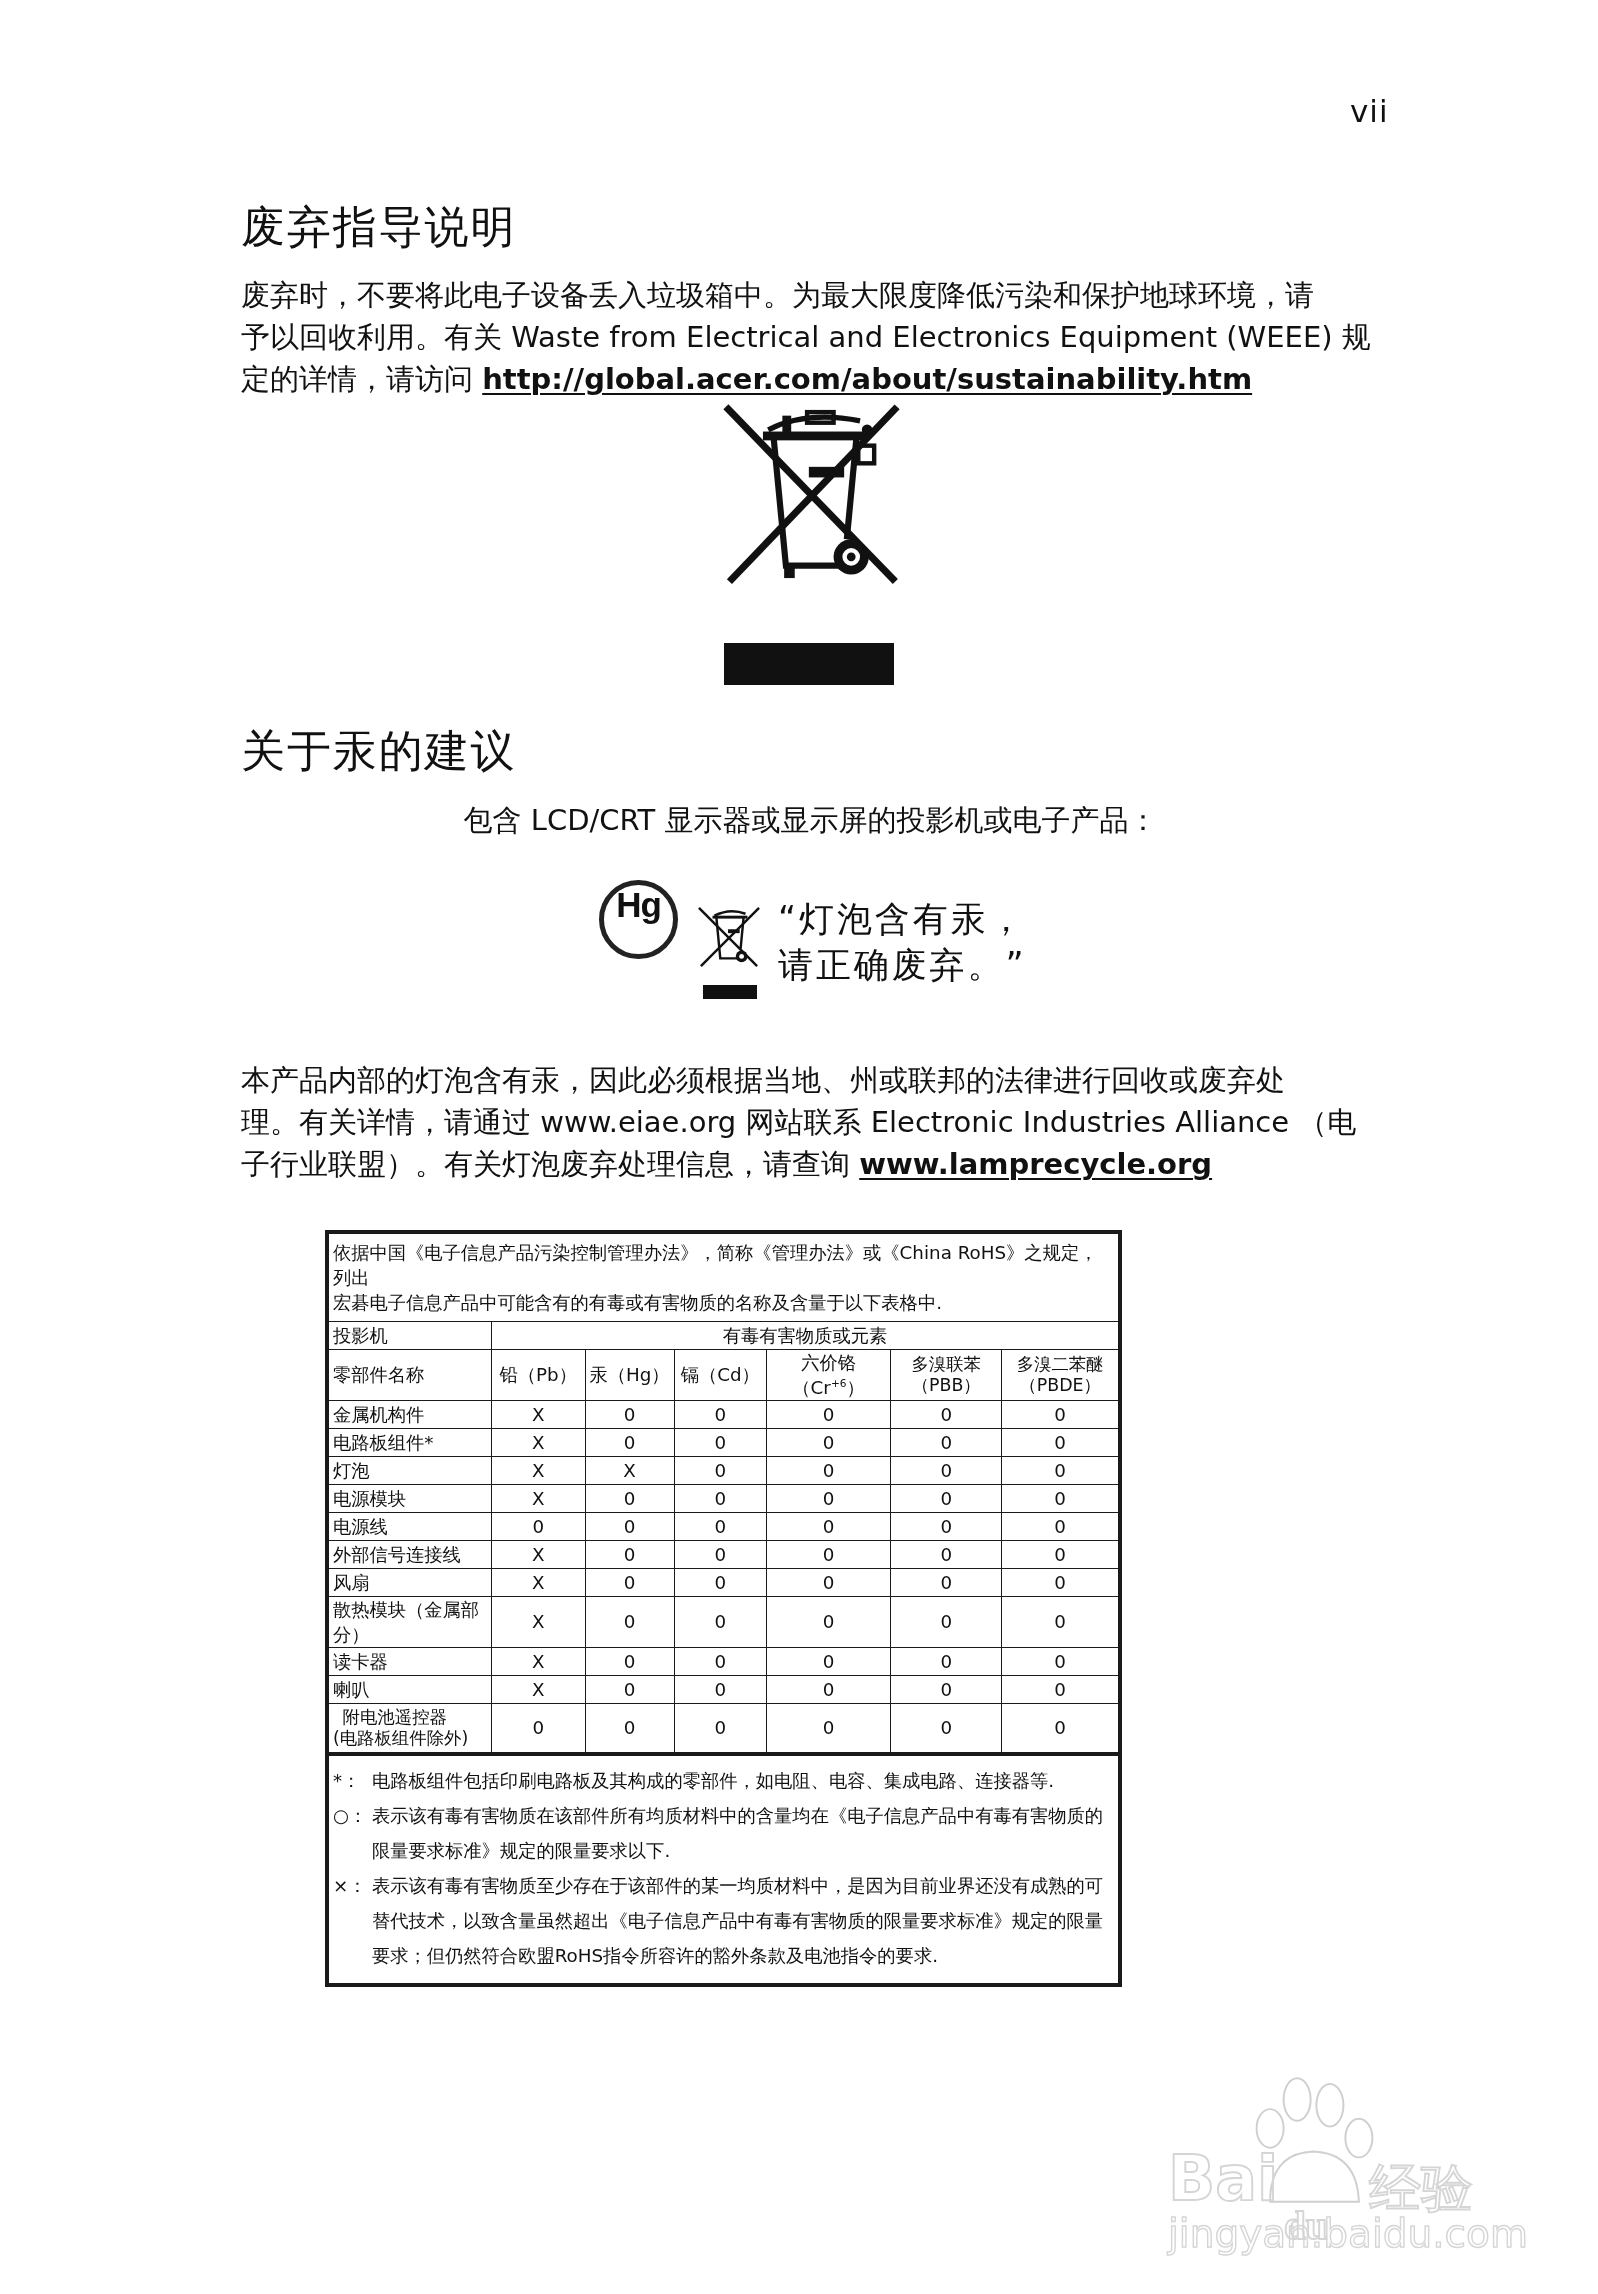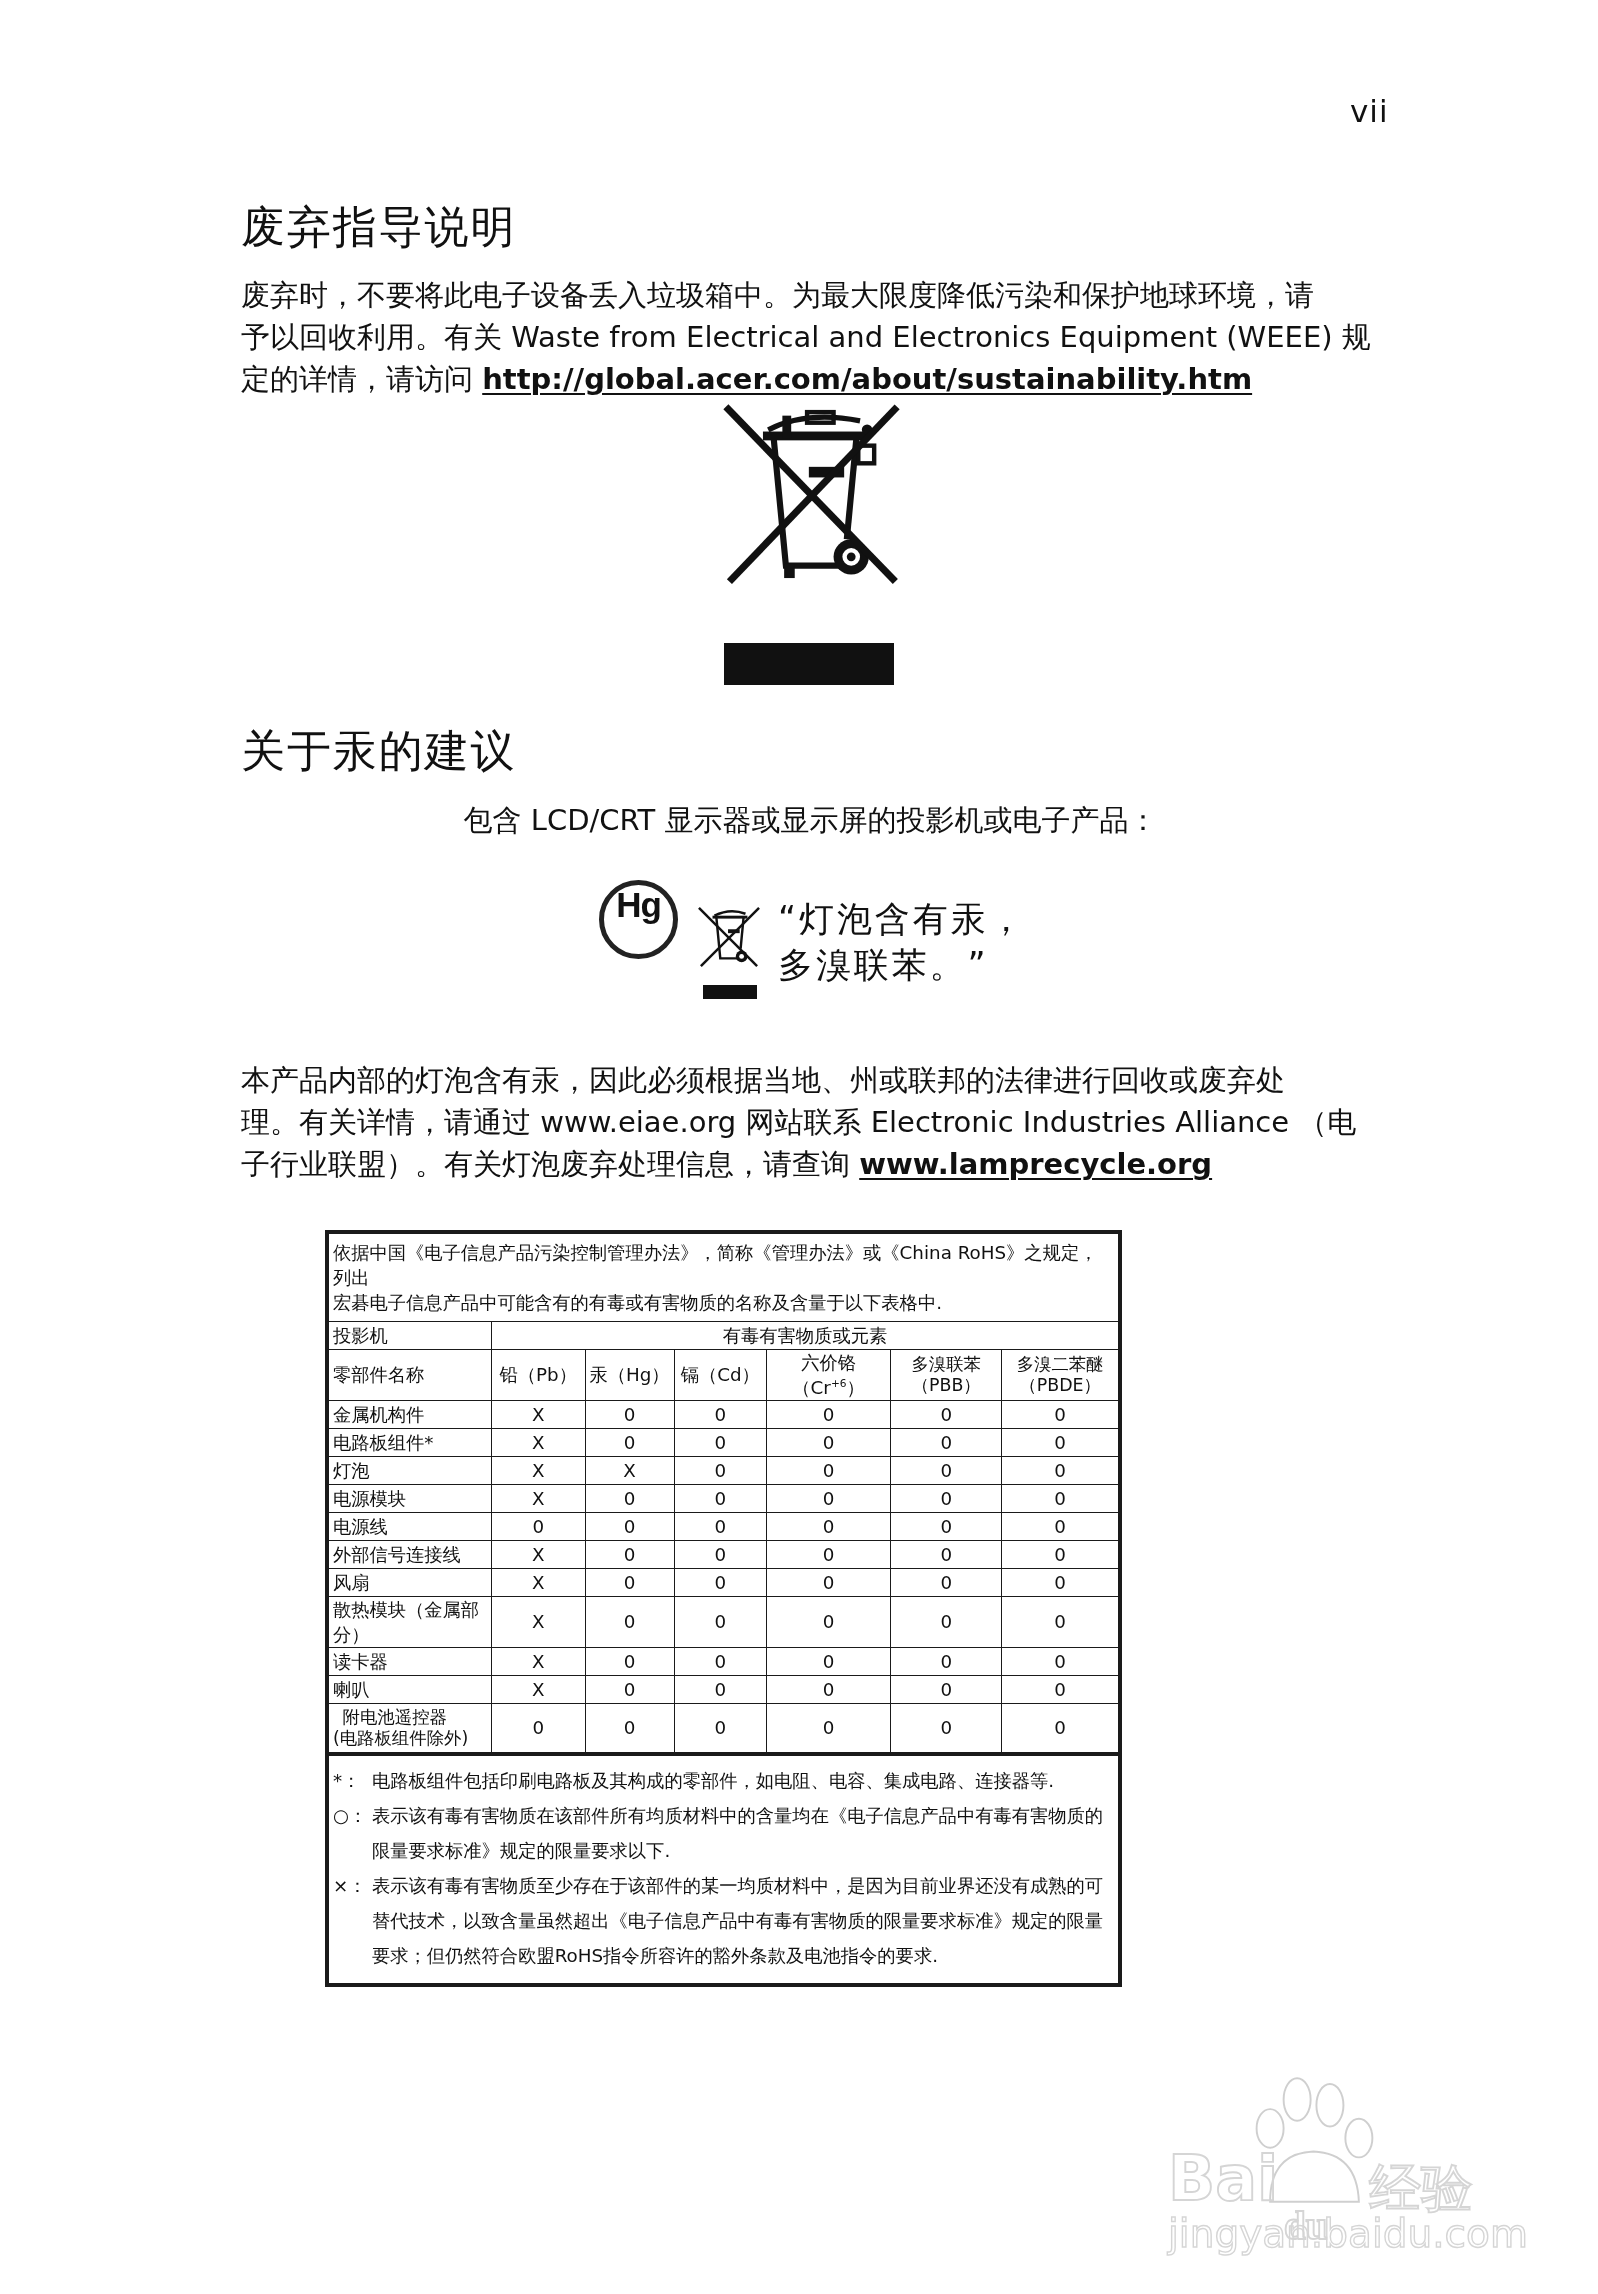--- a/index.html
+++ b/index.html
@@ -85,21 +85,21 @@
   <rect x="32" y="24" width="12" height="4" fill="#111"></rect>
   <circle cx="46" cy="52" r="6" fill="#111"></circle>
   <circle cx="46" cy="52" r="2.5" fill="#fff"></circle>
   <line x1="2" y1="2" x2="62" y2="62" stroke="#111" stroke-width="2.5"></line>
   <line x1="64" y1="2" x2="4" y2="62" stroke="#111" stroke-width="2.5"></line>
 </svg>
 <div class="abs mini-bar"></div>
 
 <div class="abs quote">
   <div>“灯泡含有汞，</div>
-  <div>多溴联苯。”</div>
+  <div>请正确废弃。”</div>
 </div>
 
 <div class="abs para" style="top:1059px;">
   <div>本产品内部的灯泡含有汞，因此必须根据当地、州或联邦的法律进行回收或废弃处</div>
   <div>理。有关详情，请通过 www.eiae.org 网站联系 Electronic Industries Alliance （电</div>
   <div><span>子行业联盟）。有关灯泡废弃处理信息，请查询 </span><a class="link" href="#">www.lamprecycle.org</a></div>
 </div>
 
 <table class="rohs">
   <colgroup>

